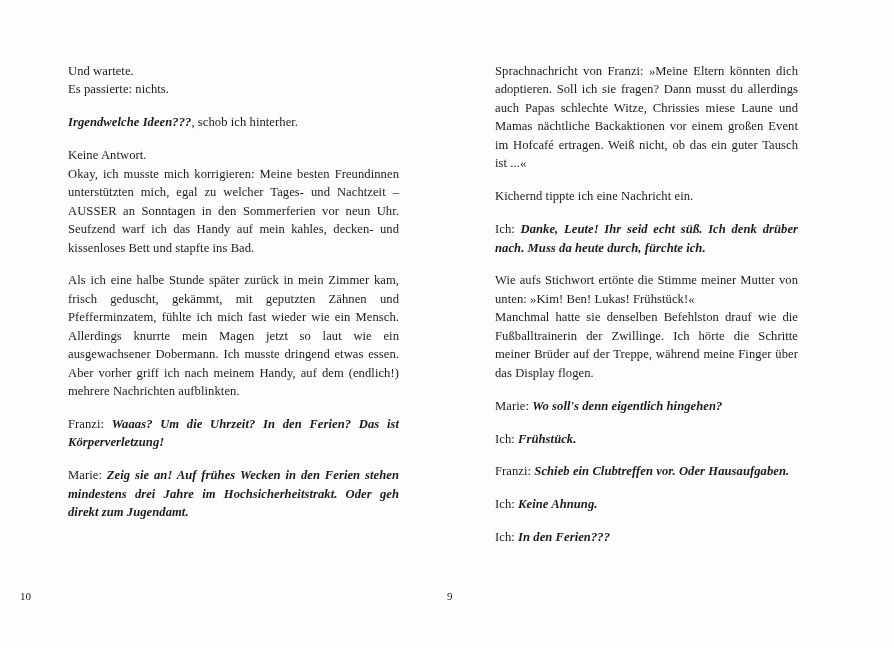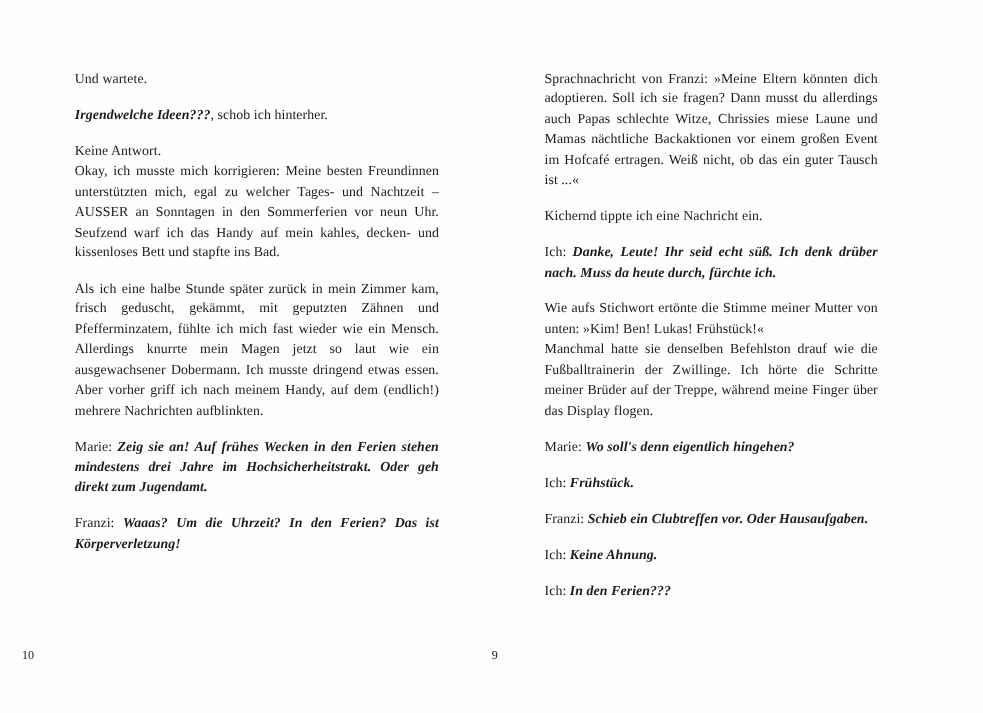--- a/index.html
+++ b/index.html
@@ -73,32 +73,33 @@
 </head>
 <body>
 
 <div class="spread">
 
   <div class="page page-left">
     <div class="col">
 
       <p>Und wartete.</p>
 
+      <p class="gap-small">Es passierte: nichts.</p>
 
       <p class="gap"><span class="ital">Irgendwelche Ideen???</span><span>, schob ich hinterher.</span></p>
 
       <p class="gap">Keine Antwort.</p>
 
       <p class="gap-small">Okay, ich musste mich korrigieren: Meine besten Freundinnen unterstützten mich, egal zu welcher Tages- und Nachtzeit – AUSSER an Sonntagen in den Sommerferien vor neun Uhr. Seufzend warf ich das Handy auf mein kahles, decken- und kissenloses Bett und stapfte ins Bad.</p>
 
       <p class="gap">Als ich eine halbe Stunde später zurück in mein Zimmer kam, frisch geduscht, gekämmt, mit geputzten Zähnen und Pfefferminzatem, fühlte ich mich fast wieder wie ein Mensch. Allerdings knurrte mein Magen jetzt so laut wie ein ausgewachsener Dobermann. Ich musste dringend etwas essen. Aber vorher griff ich nach meinem Handy, auf dem (endlich!) mehrere Nachrichten aufblinkten.</p>
 
+      <p class="gap"><span>Franzi: </span><span class="ital">Waaas? Um die Uhrzeit? In den Ferien? Das ist Körperverletzung!</span></p>
+
       <p class="gap"><span>Marie: </span><span class="ital">Zeig sie an! Auf frühes Wecken in den Ferien stehen mindestens drei Jahre im Hochsicherheitstrakt. Oder geh direkt zum Jugendamt.</span></p>
-
-      <p class="gap"><span>Franzi: </span><span class="ital">Waaas? Um die Uhrzeit? In den Ferien? Das ist Körperverletzung!</span></p>
 
     </div>
     <div class="folio">10</div>
   </div>
 
   <div class="page page-right">
     <div class="col">
 
       <p>Sprachnachricht von Franzi: »Meine Eltern könnten dich adoptieren. Soll ich sie fragen? Dann musst du allerdings auch Papas schlechte Witze, Chrissies miese Laune und Mamas nächtliche Backaktionen vor einem großen Event im Hofcafé ertragen. Weiß nicht, ob das ein guter Tausch ist ...«</p>
 

